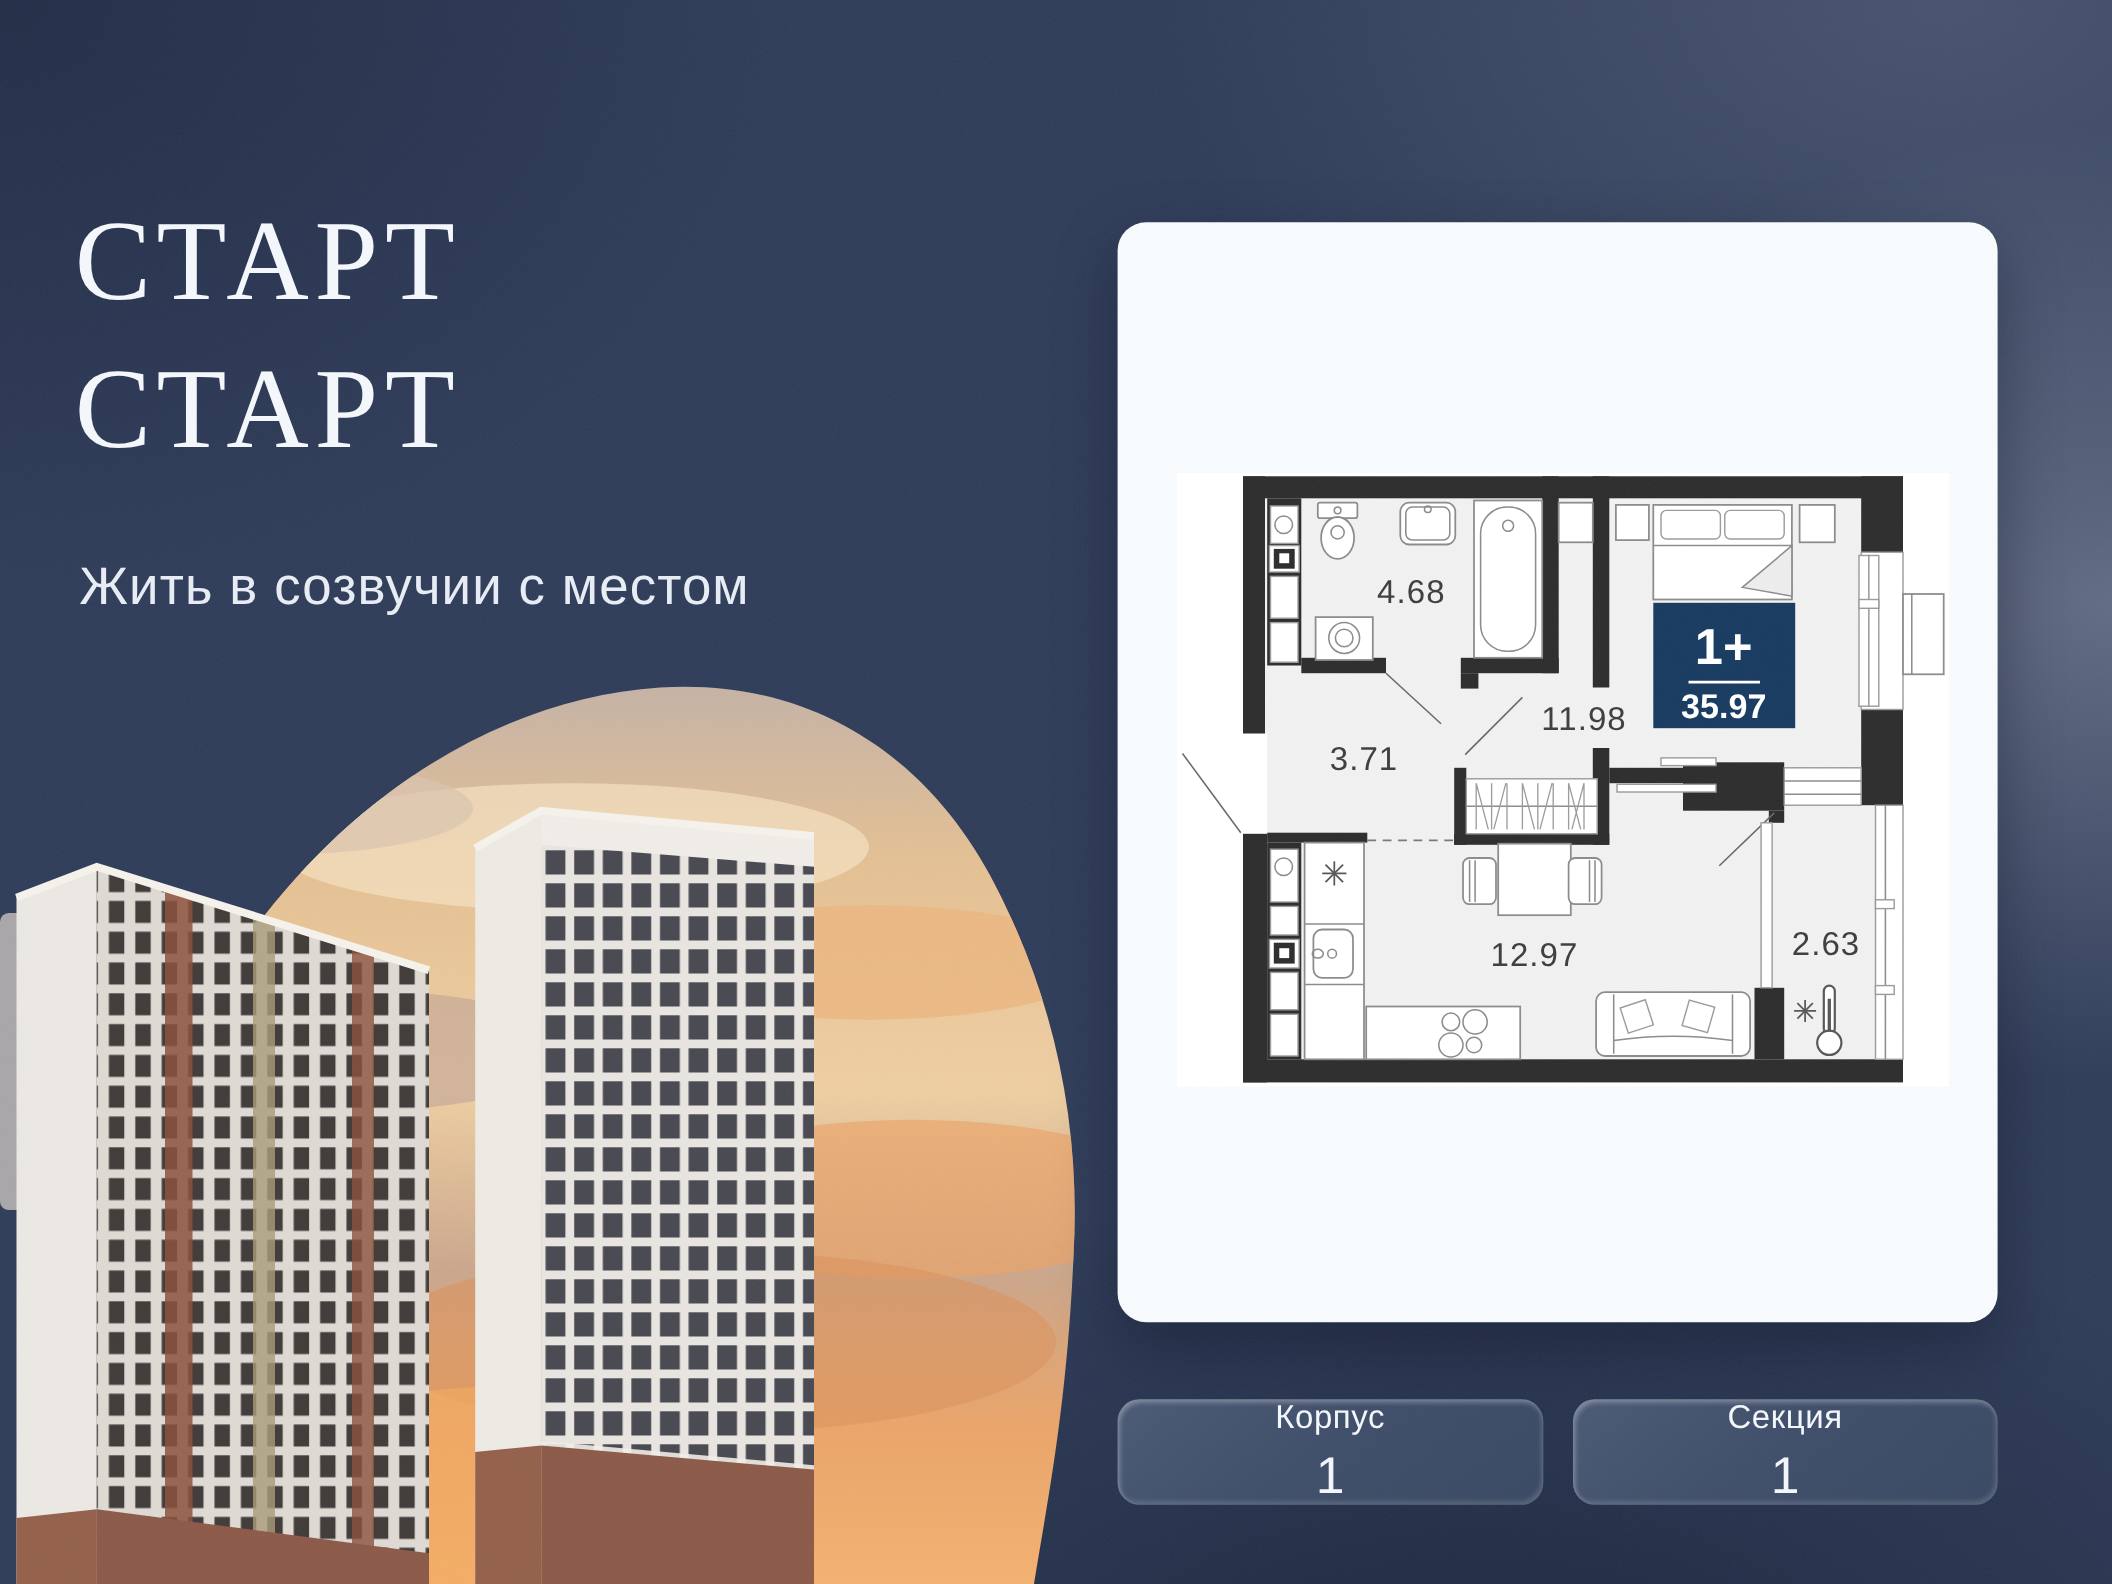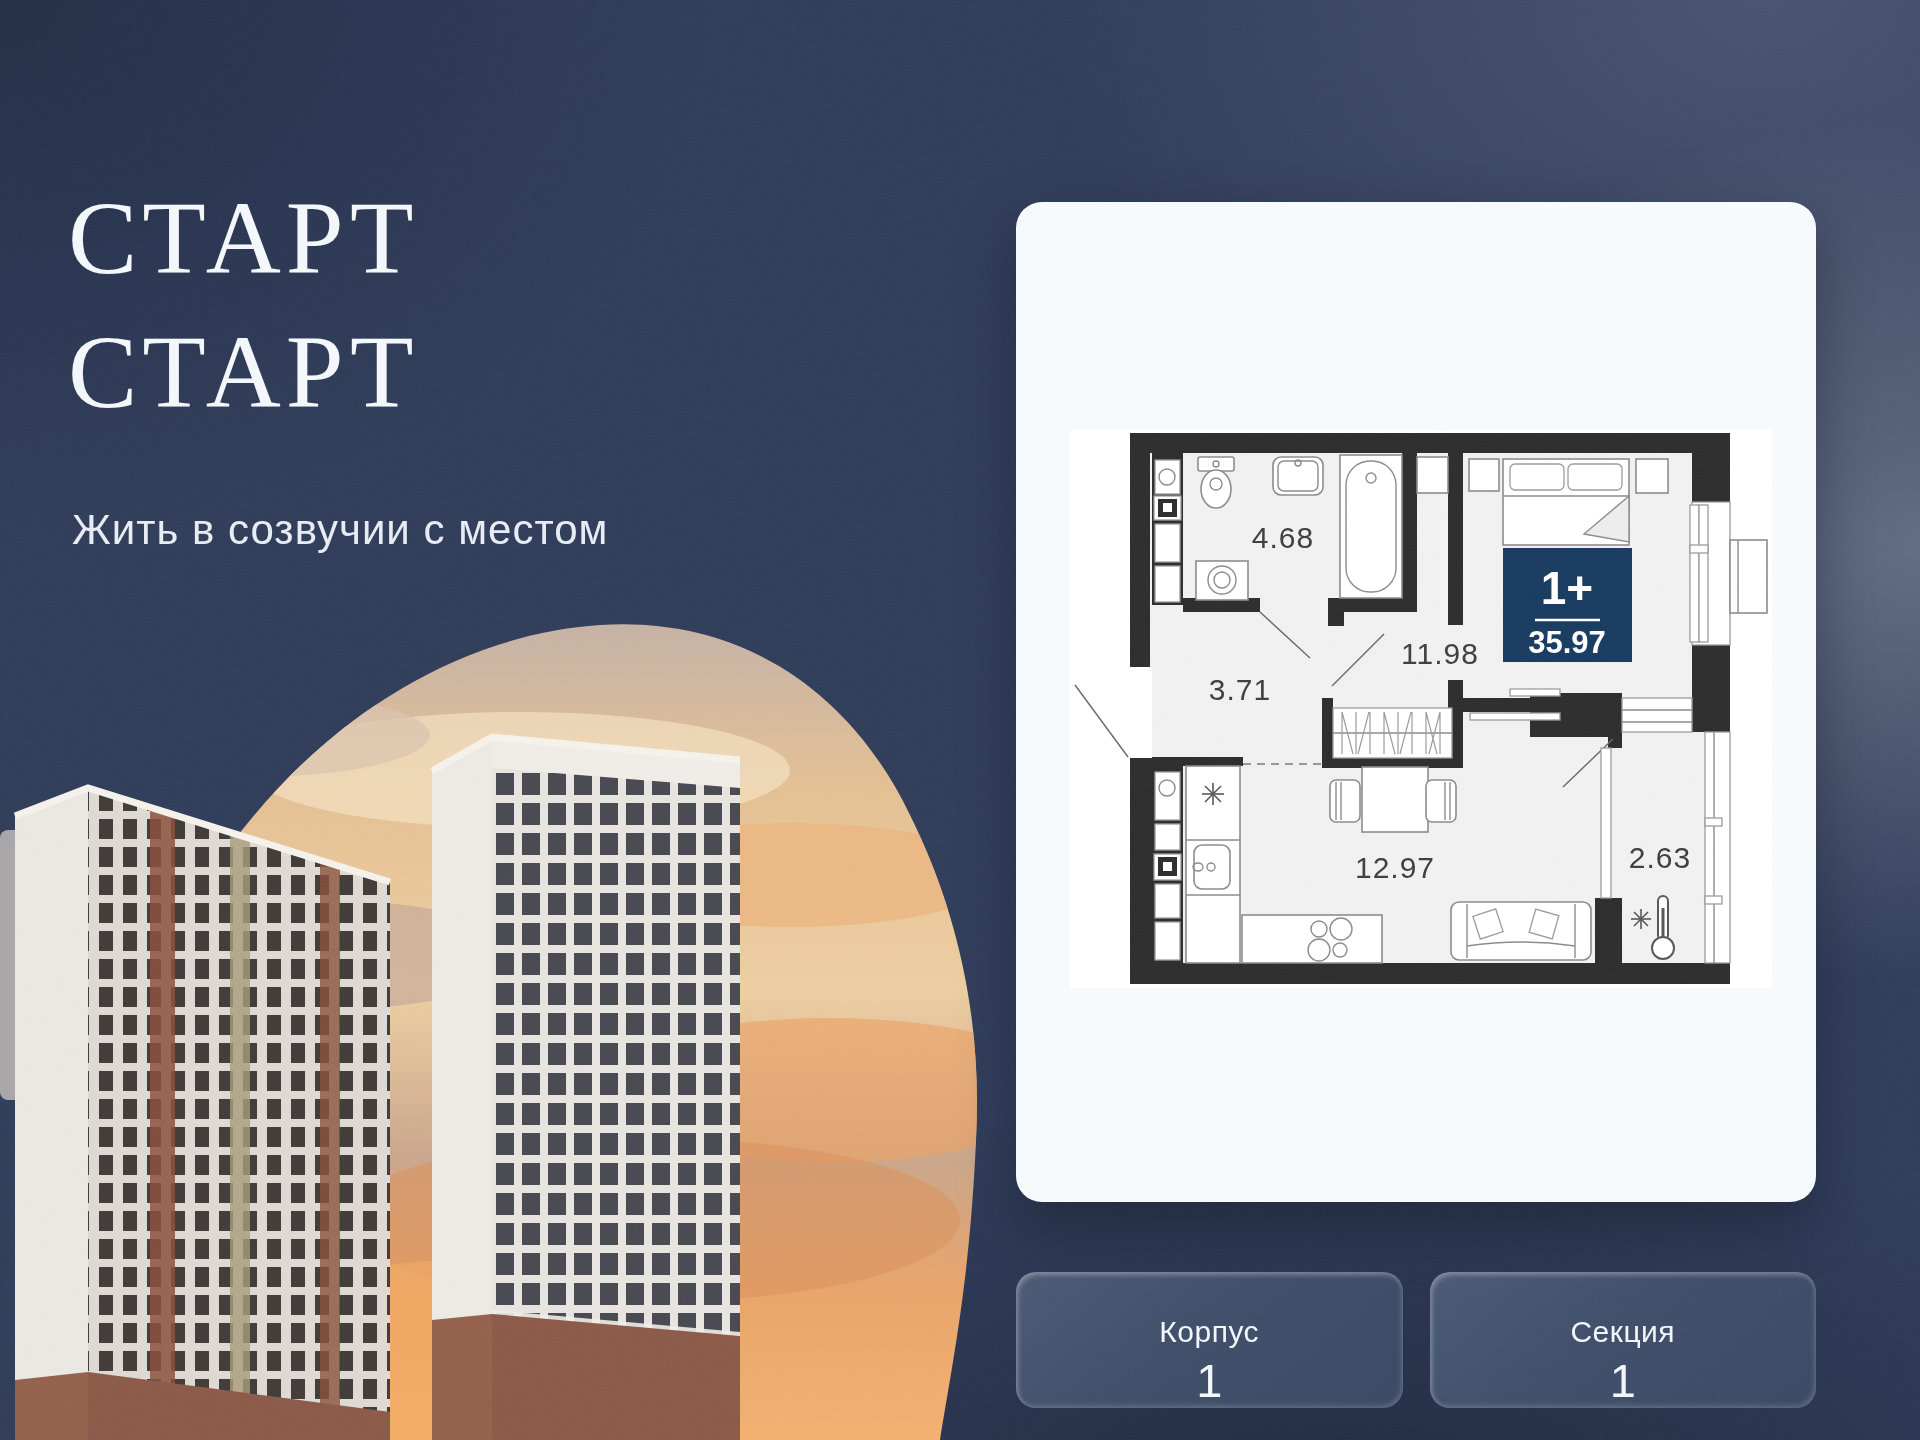--- a/index.html
+++ b/index.html
@@ -20,38 +20,38 @@
     font-size:57px; letter-spacing:7px; word-spacing:12px; color:#edf1f7;
   }
   .title {
     position:absolute; left:68px; top:171px;
     font-family:"Liberation Serif", serif; font-weight:400;
     font-size:104px; line-height:134px; letter-spacing:5px; color:#f3f6fa;
     white-space:nowrap;
   }
   .subtitle {
     position:absolute; left:72px; top:506px;
-    font-size:42px; letter-spacing:1px; color:#e7ecf4; font-weight:400;
+    font-size:48px; letter-spacing:1px; color:#e7ecf4; font-weight:400;
   }
   .hero { position:absolute; left:0; top:620px; width:990px; height:820px; display:block; }
   .plan-card {
     position:absolute; left:1016px; top:202px; width:800px; height:1000px;
     background:#f7fafd; border-radius:26px;
     box-shadow:0 22px 55px rgba(5,10,25,.35);
   }
   .plan-svg { position:absolute; left:54px; top:228px; width:702px; height:558px; display:block; }
   .info-row {
     position:absolute; left:1016px; top:1272px; width:800px; height:126px;
     display:flex; gap:27px;
   }
   .info-box {
-    flex:1; height:136px; border-radius:20px;
+    flex:1; height:96px; border-radius:20px;
     background:linear-gradient(140deg,#495873 0%, #3d4c68 45%, #384762 100%);
     box-shadow: inset 2px 3px 5px rgba(255,255,255,.30), inset -2px -3px 5px rgba(255,255,255,.15);
-    display:flex; flex-direction:column; align-items:center; justify-content:flex-end;
+    display:flex; flex-direction:column; align-items:center; justify-content:space-between;
     color:#f2f5f9;
   }
   .info-label { font-size:30px; letter-spacing:.5px; }
   .info-value { font-size:47px; margin-top:4px; }
   
   .wall { fill:#2b2b2b; }
   .room { fill:#f0f0f1; }
   .fix  { fill:#ffffff; stroke:#8a8a8a; stroke-width:1.6; }
   .fix2 { fill:#ffffff; stroke:#9a9a9a; stroke-width:1.3; }
   .thin { fill:none; stroke:#8a8a8a; stroke-width:1.4; }

